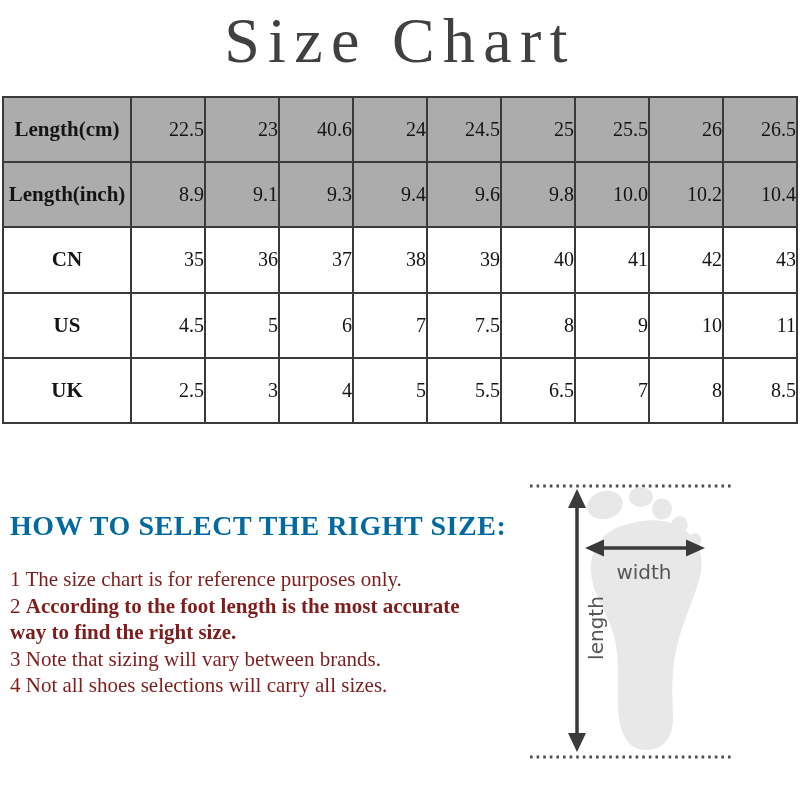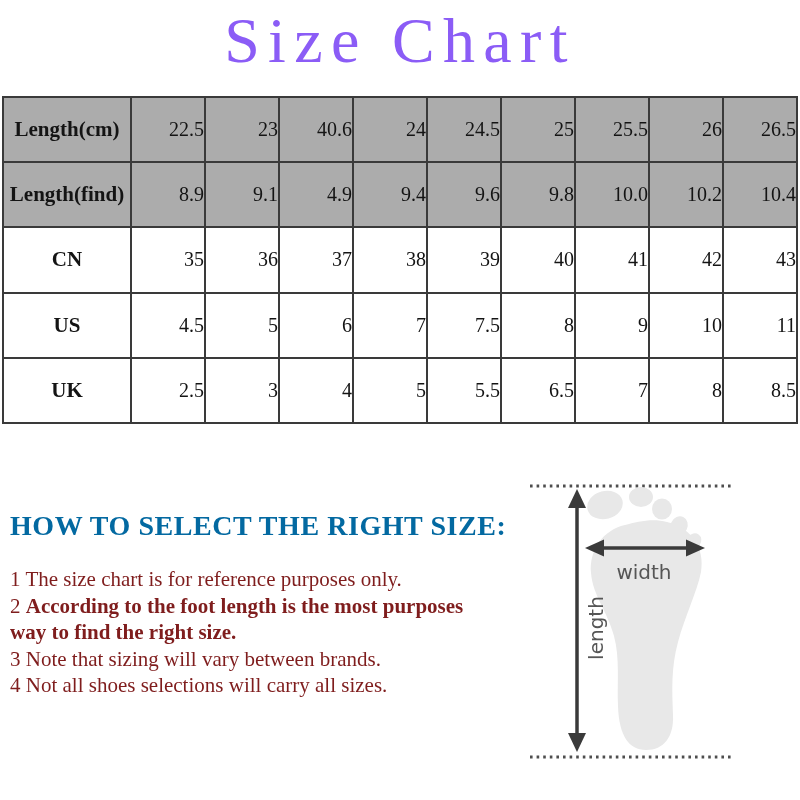--- a/index.html
+++ b/index.html
@@ -6,21 +6,21 @@
   body {
     width:800px; height:800px; background:#ffffff; position:relative;
     font-family:"Liberation Serif", serif; overflow:hidden;
     color:#171717;
   }
   .page { position:absolute; inset:0; }
 
   .title {
     position:absolute; top:4px; left:0; width:800px; margin:0;
     text-align:center; font-size:64px; font-weight:400;
-    letter-spacing:0.13em; color:#8b5cf6; white-space:nowrap;
+    letter-spacing:0.13em; color:#404040; white-space:nowrap;
   }
 
   .size-table {
     position:absolute; top:96px; left:2px; width:796px; height:328px;
     border-collapse:collapse; table-layout:fixed;
     border:2px solid #c2410c;
   }
   .size-table th, .size-table td {
     border:2px solid #3a3a3a; text-align:center; vertical-align:middle;
     padding:0; color:#141414;
@@ -80,24 +80,24 @@
           <td>23</td>
           <td>40.6</td>
           <td>24</td>
           <td>24.5</td>
           <td>25</td>
           <td>25.5</td>
           <td>26</td>
           <td>26.5</td>
         </tr>
         <tr class="shaded">
-          <th>Length(find)</th>
+          <th>Length(inch)</th>
           <td>8.9</td>
           <td>9.1</td>
-          <td>4.9</td>
+          <td>9.3</td>
           <td>9.4</td>
           <td>9.6</td>
           <td>9.8</td>
           <td>10.0</td>
           <td>10.2</td>
           <td>10.4</td>
         </tr>
         <tr>
           <th>CN</th>
           <td>35</td>
@@ -134,21 +134,21 @@
           <td>8</td>
           <td>8.5</td>
         </tr>
       </tbody>
   </table>
 
   <h2 class="guide-heading">HOW TO SELECT THE RIGHT SIZE:</h2>
 
   <div class="notes" id="notes">
       <p class="note"><span class="num">1 </span><span class="text">The size chart is for reference purposes only.</span></p>
-      <p class="note bold"><span class="num">2 </span><span class="text">According to the foot length is the most purposes way to find the right size.</span></p>
+      <p class="note bold"><span class="num">2 </span><span class="text">According to the foot length is the most accurate way to find the right size.</span></p>
       <p class="note"><span class="num">3 </span><span class="text">Note that sizing will vary between brands.</span></p>
       <p class="note"><span class="num">4 </span><span class="text">Not all shoes selections will carry all sizes.</span></p>
     </div>
 
   <svg class="diagram" viewBox="0 0 215 285">
 
     <line class="dotted" x1="5" y1="8" x2="208" y2="8"></line>
     <line class="dotted" x1="5" y1="279" x2="208" y2="279"></line>
 
     <g>

